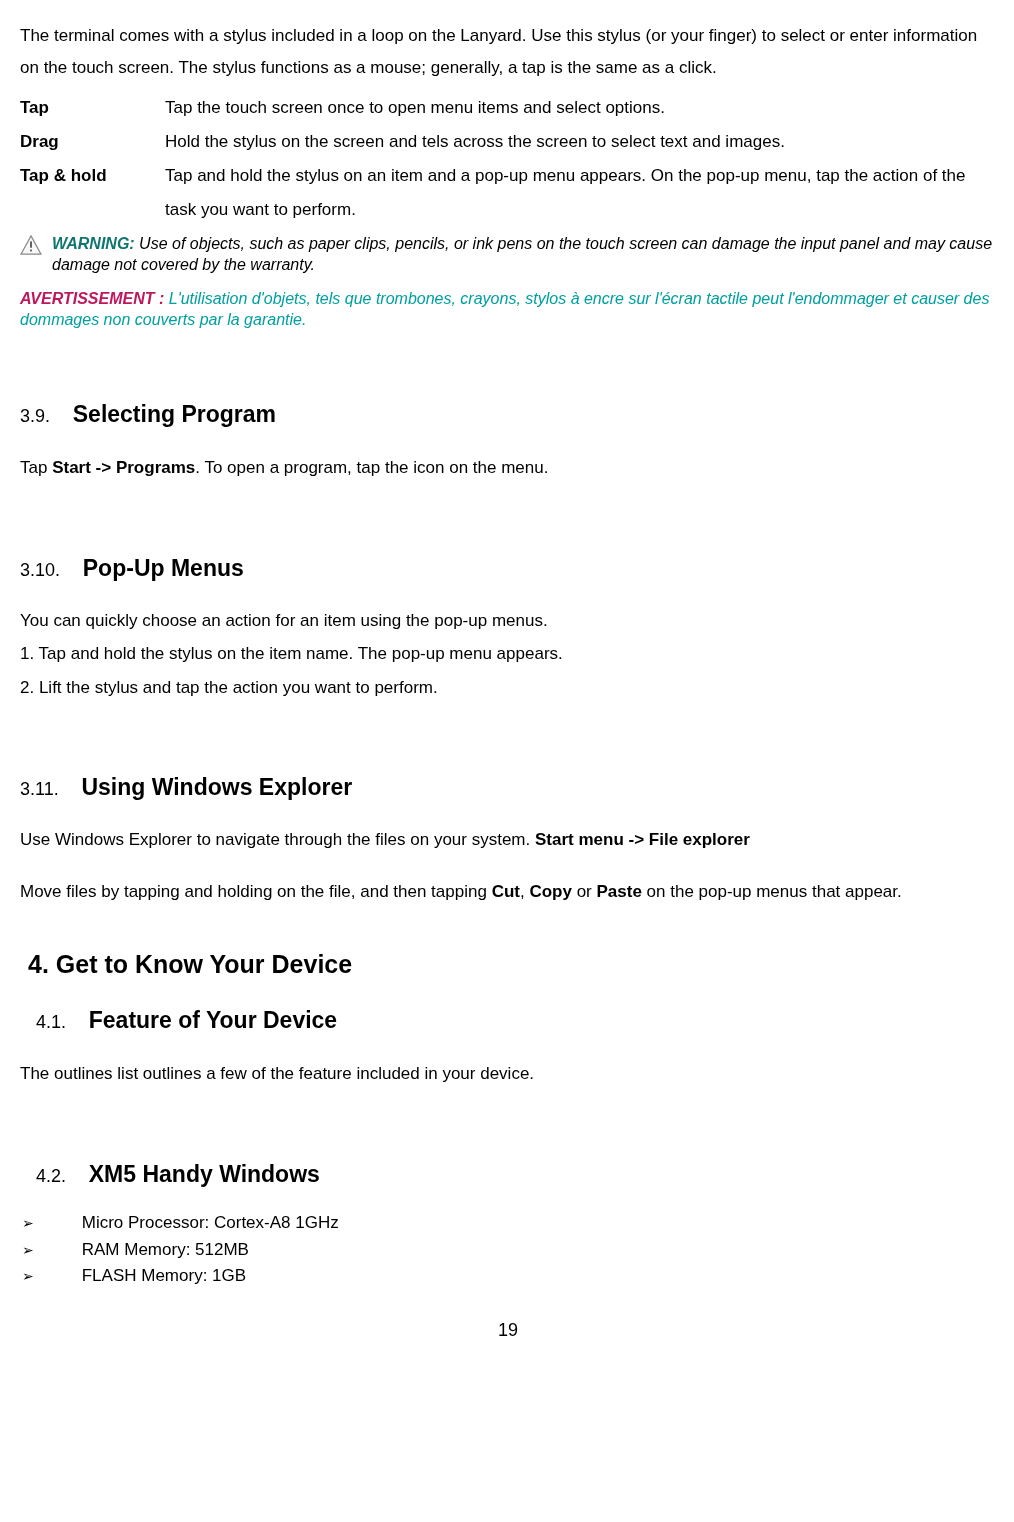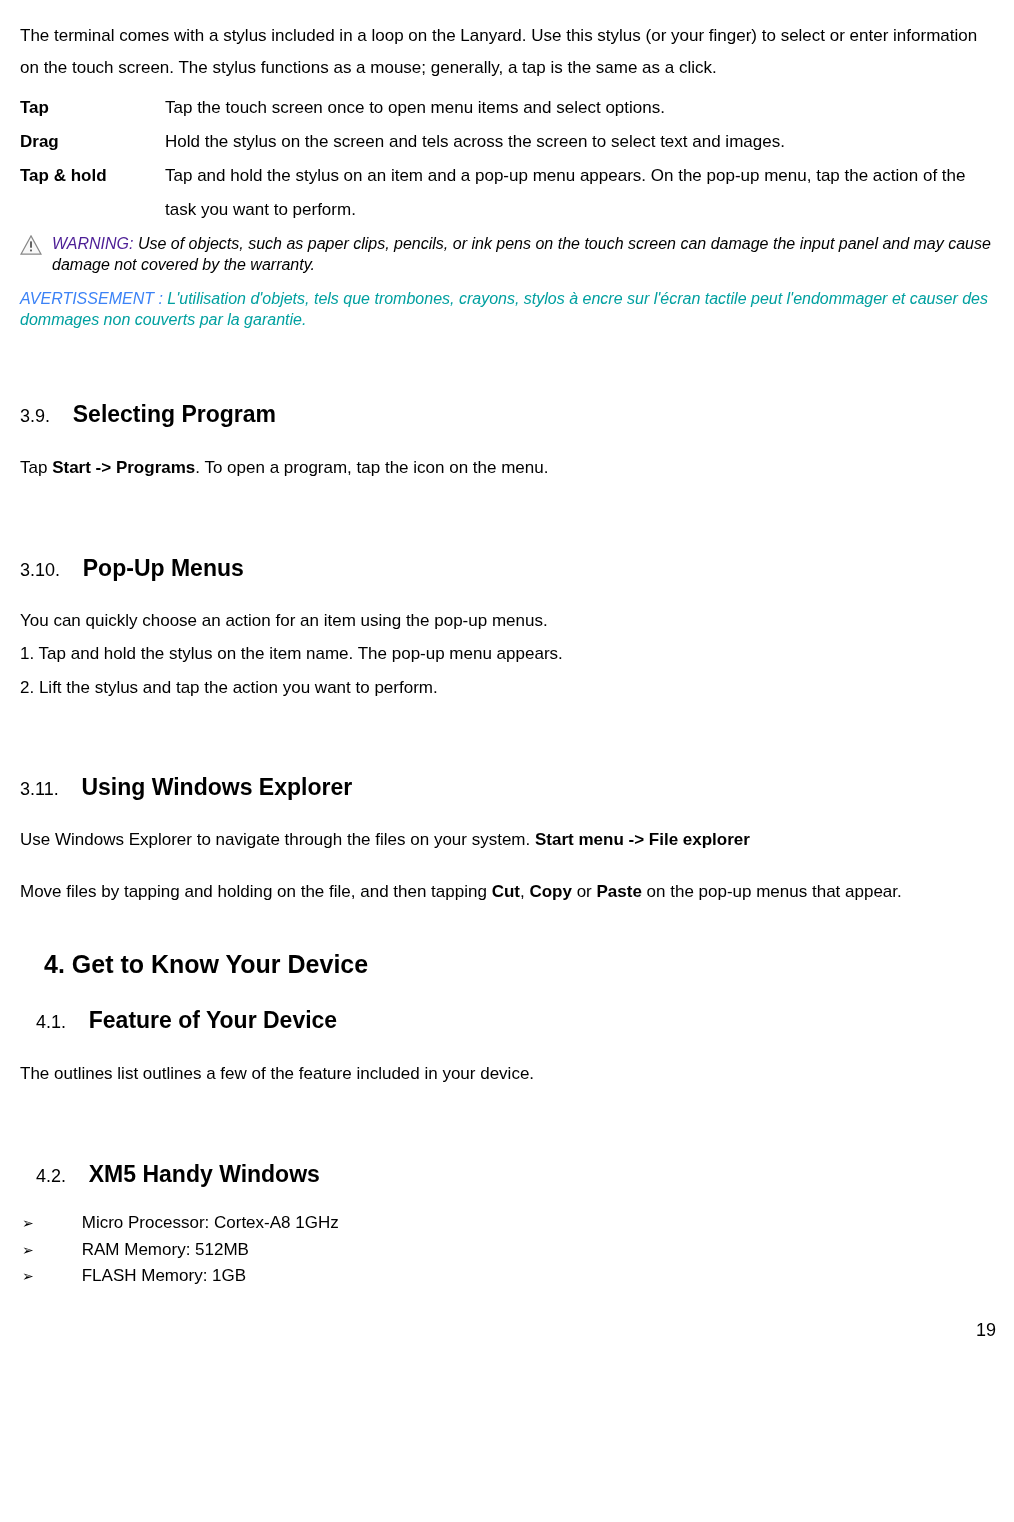--- a/index.html
+++ b/index.html
@@ -15,32 +15,32 @@
   .intro { margin-bottom: 6px; }
   .def-table { display: table; width: 100%; line-height: 2.0; }
   .def-row { display: table-row; }
   .def-term { display: table-cell; width: 145px; font-weight: bold; vertical-align: top; }
   .def-desc { display: table-cell; vertical-align: top; }
   .warning-block { display: flex; align-items: flex-start; margin-top: 6px; line-height: 1.35; }
   .warning-icon {
     width: 22px; height: 20px; flex-shrink: 0; margin-right: 10px; margin-top: 2px;
   }
   .warning-text { font-style: italic; font-size: 16px; }
-  .warning-label { font-weight: normal; font-style: italic; color: #4c1d95; }
+  .warning-label { font-weight: bold; font-style: italic; color: #0f766e; }
   .avert-block { color: #00a0a0; font-style: italic; font-size: 16px; margin-top: 12px; line-height: 1.35; }
-  .avert-label { color: #3b82f6; font-weight: normal; font-style: italic; text-align: center; }
+  .avert-label { color: #be185d; font-weight: bold; font-style: italic; text-align: center; }
   .heading-row { margin-top: 62px; margin-bottom: 14px; }
   .heading-num { font-size: 18px; margin-right: 18px; }
   .heading-title { font-size: 23px; font-weight: bold; }
   .body-text { line-height: 2.0; }
   .body-text-tight { line-height: 1.95; }
-  .chapter-heading { font-size: 25px; font-weight: bold; margin-top: 32px; margin-bottom: 10px; margin-left: 24px; }
+  .chapter-heading { font-size: 25px; font-weight: bold; margin-top: 32px; margin-bottom: 10px; margin-left: 8px; }
   .bullet-list { list-style: none; padding: 0; margin: 0; margin-left: 2px; line-height: 1.55; font-size: 17px;}
   .bullet-list li::before { content: "\27A2"; margin-right: 48px; margin-left: 0; font-size: 14px; color: #000; }
-  .page-num { text-align: right; font-size: 18px; margin-top: 24px; }
+  .page-num { text-align: center; font-size: 18px; margin-top: 24px; }
   .bold { font-weight: bold; }
 </style>
 </head>
 <body>
 
 <div class="intro">The terminal comes with a stylus included in a loop on the Lanyard. Use this stylus (or your finger) to select or enter information on the touch screen. The stylus functions as a mouse; generally, a tap is the same as a click.</div>
 
 <div class="def-table">
   <div class="def-row">
     <div class="def-term">Tap</div>

